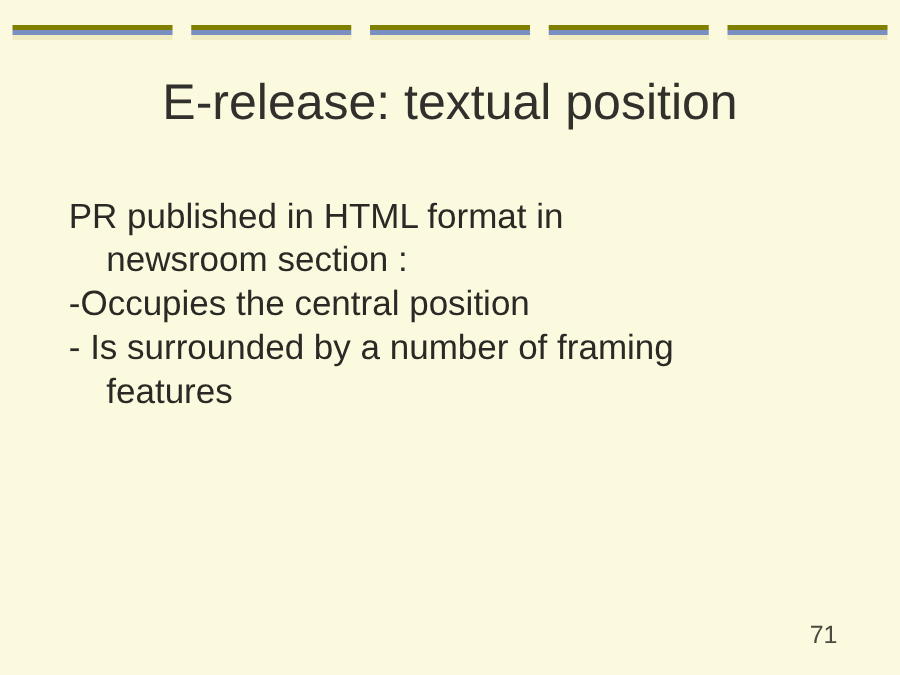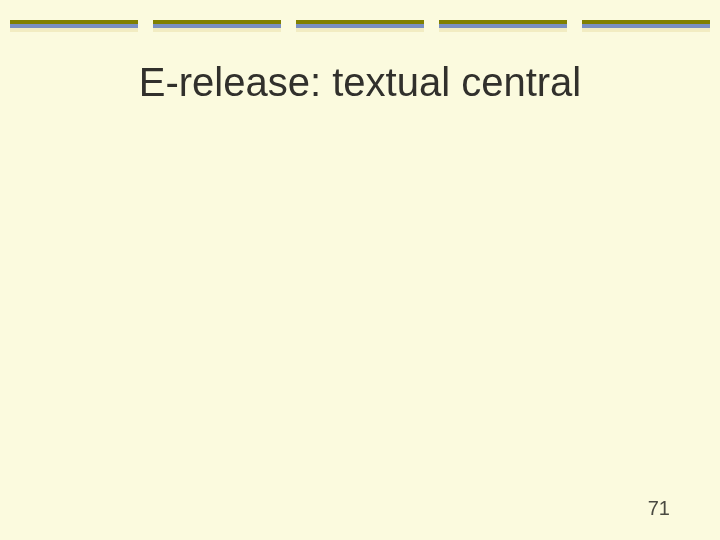--- a/index.html
+++ b/index.html
@@ -101,18 +101,25 @@
         <div class="bar-blue"></div>
         <div class="bar-cream"></div>
     </div>
     <div class="bar-segment">
       <div class="bar-green"></div>
         <div class="bar-blue"></div>
         <div class="bar-cream"></div>
     </div>
   </div>
 
-  <div class="title">E-release: textual central</div>
+  <div class="title">E-release: textual position</div>
 
+  <div class="body">
+    <div>PR published in HTML format in</div>
+    <div class="indent">newsroom section :</div>
+    <div>-Occupies the central position</div>
+    <div>- Is surrounded by a number of framing</div>
+    <div class="indent">features</div>
+  </div>
 
   <div class="page-num">71</div>
 
 </div>
 
 </body></html>

